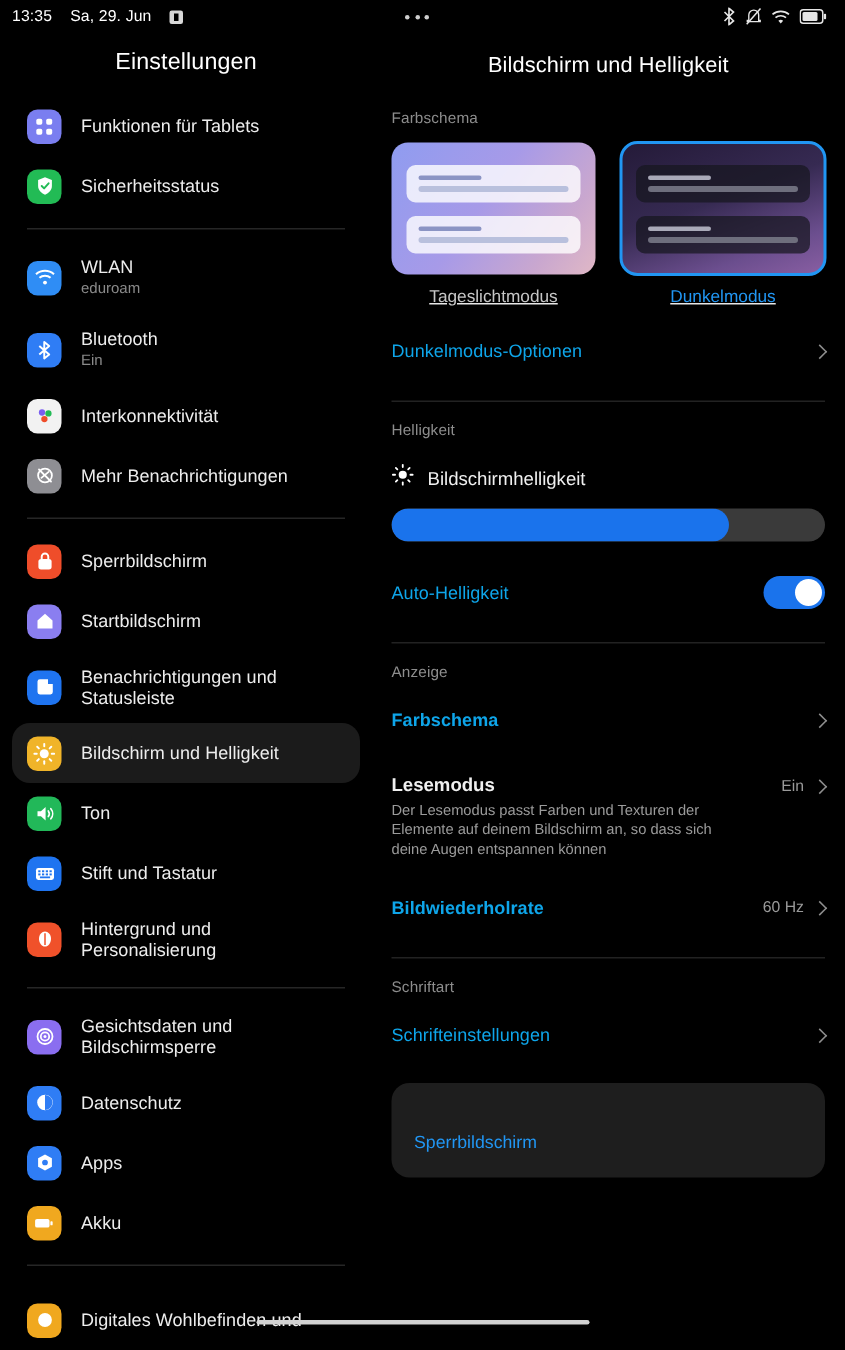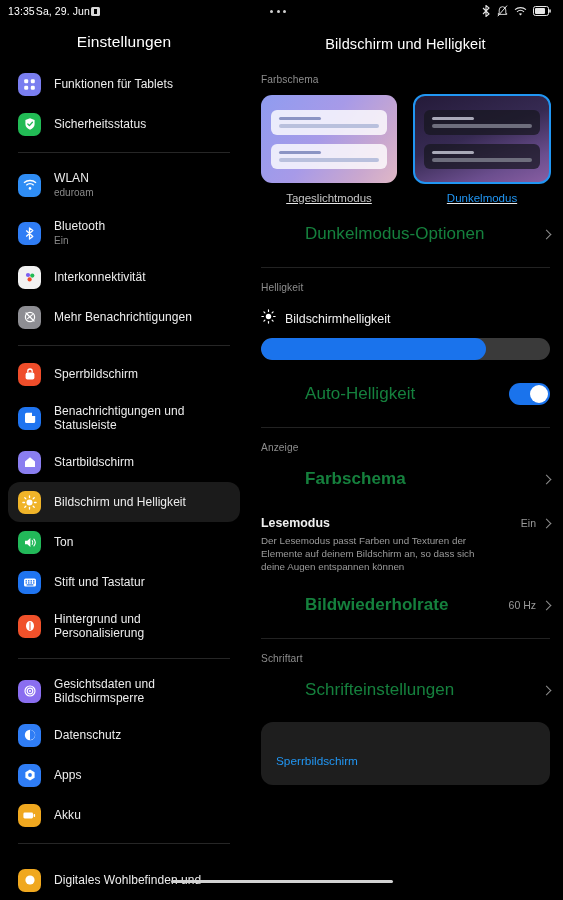--- a/index.html
+++ b/index.html
@@ -19,21 +19,21 @@
 
   
   .statusbar {
     position: absolute; top: 0; left: 0;
     width: 563px; height: 22px;
     display: flex; align-items: center;
     padding: 0 10px 0 8px;
     z-index: 40;
     pointer-events: none;
   }
-  .sb-left { display: flex; align-items: center; gap: 1px; }
+  .sb-left { display: flex; align-items: center; gap: 12px; }
   .sb-time { font-size: 10.5px; color: #fff; letter-spacing: .1px; }
   .sb-date { font-size: 10.5px; color: #fff; letter-spacing: .1px; text-align: center; }
   .sb-appicon {
     width: 9px; height: 9px; background: #d8d8d8; border-radius: 1.5px;
     display: inline-block; position: relative;
   }
   .sb-appicon::after {
     content: ""; position: absolute; left: 3px; top: 2px;
     width: 3px; height: 5px; background: #000;
   }
@@ -139,21 +139,21 @@
   }
   .theme-caption.active { color: #2196f3; }
 
   
   .row {
     display: flex; align-items: center;
     min-height: 40px;
     padding: 0 13px;
     margin-top: 4px;
   }
-  .row .label { font-size: 17px; color: #15803d; letter-spacing: .05px; margin-left: 44px; }
+  .row .label { font-size: 12px; color: #0ea5e9; letter-spacing: .05px; }
   .row .label.bold { font-weight: bold; }
   .row .spacer { flex: 1; }
   .row .value { font-size: 10.5px; color: #9a9a9a; margin-right: 7px; }
   .chev { width: 7px; height: 7px; border-right: 1.3px solid #8e8e8e; border-top: 1.3px solid #8e8e8e; transform: rotate(45deg); flex: 0 0 auto; }
   .row-multiline { align-items: flex-start; padding-top: 8px; padding-bottom: 8px; }
   .rm-text { max-width: 222px; }
   .rm-title { font-size: 12.4px; color: #f0f0f0; font-weight: bold; line-height: 17px; }
   .rm-desc { font-size: 9.8px; color: #9b9b9b; line-height: 13px; margin-top: 2px; }
   .rm-right { display: flex; align-items: center; margin-top: 4px; }
 
@@ -332,39 +332,39 @@
           <svg width="12" height="14" viewBox="0 0 12 14">
               <rect x="1.6" y="5.6" width="8.8" height="7" rx="1.8" fill="#fff"></rect>
               <path d="M3.8 5.6 V4.2 a2.2 2.2 0 0 1 4.4 0 V5.6" fill="none" stroke="#fff" stroke-width="1.3"></path>
             </svg>
         </span>
         <span class="nav-text">
           <span class="nav-label">Sperrbildschirm</span>
         </span>
       </div>
 
+      <div class="nav-item">
+        <span class="nav-ico" style="background:#8a7ef0">
+          <svg width="14" height="14" viewBox="0 0 14 14">
+              <path d="M7 2.2 L12 6.6 V12 H2 V6.6 z" fill="#fff"></path>
+            </svg>
+        </span>
+        <span class="nav-text">
+          <span class="nav-label">Startbildschirm</span>
+        </span>
+      </div>
+
       <div class="nav-item tall">
         <span class="nav-ico" style="background:#1f74f0">
           <svg width="14" height="14" viewBox="0 0 14 14">
               <path d="M2 3.4 a1.6 1.6 0 0 1 1.6-1.6 H9 V5 h3.2 v5.4 a1.6 1.6 0 0 1-1.6 1.6 H3.6 A1.6 1.6 0 0 1 2 10.4 z" fill="#fff"></path>
             </svg>
         </span>
         <span class="nav-text">
           <span class="nav-label" style="line-height:14px;display:block;max-width:170px">Benachrichtigungen und Statusleiste</span>
-        </span>
-      </div>
-
-      <div class="nav-item">
-        <span class="nav-ico" style="background:#8a7ef0">
-          <svg width="14" height="14" viewBox="0 0 14 14">
-              <path d="M7 2.2 L12 6.6 V12 H2 V6.6 z" fill="#fff"></path>
-            </svg>
-        </span>
-        <span class="nav-text">
-          <span class="nav-label">Startbildschirm</span>
         </span>
       </div>
 
       <div class="nav-item selected">
         <span class="nav-ico" style="background:#f0b429">
           <svg width="15" height="15" viewBox="0 0 15 15">
               <circle cx="7.5" cy="7.5" r="3" fill="#fff"></circle>
               <g stroke="#fff" stroke-width="1.3" stroke-linecap="round">
                 <line x1="7.5" y1="0.9" x2="7.5" y2="2.5"></line>
                 <line x1="7.5" y1="12.5" x2="7.5" y2="14.1"></line>

